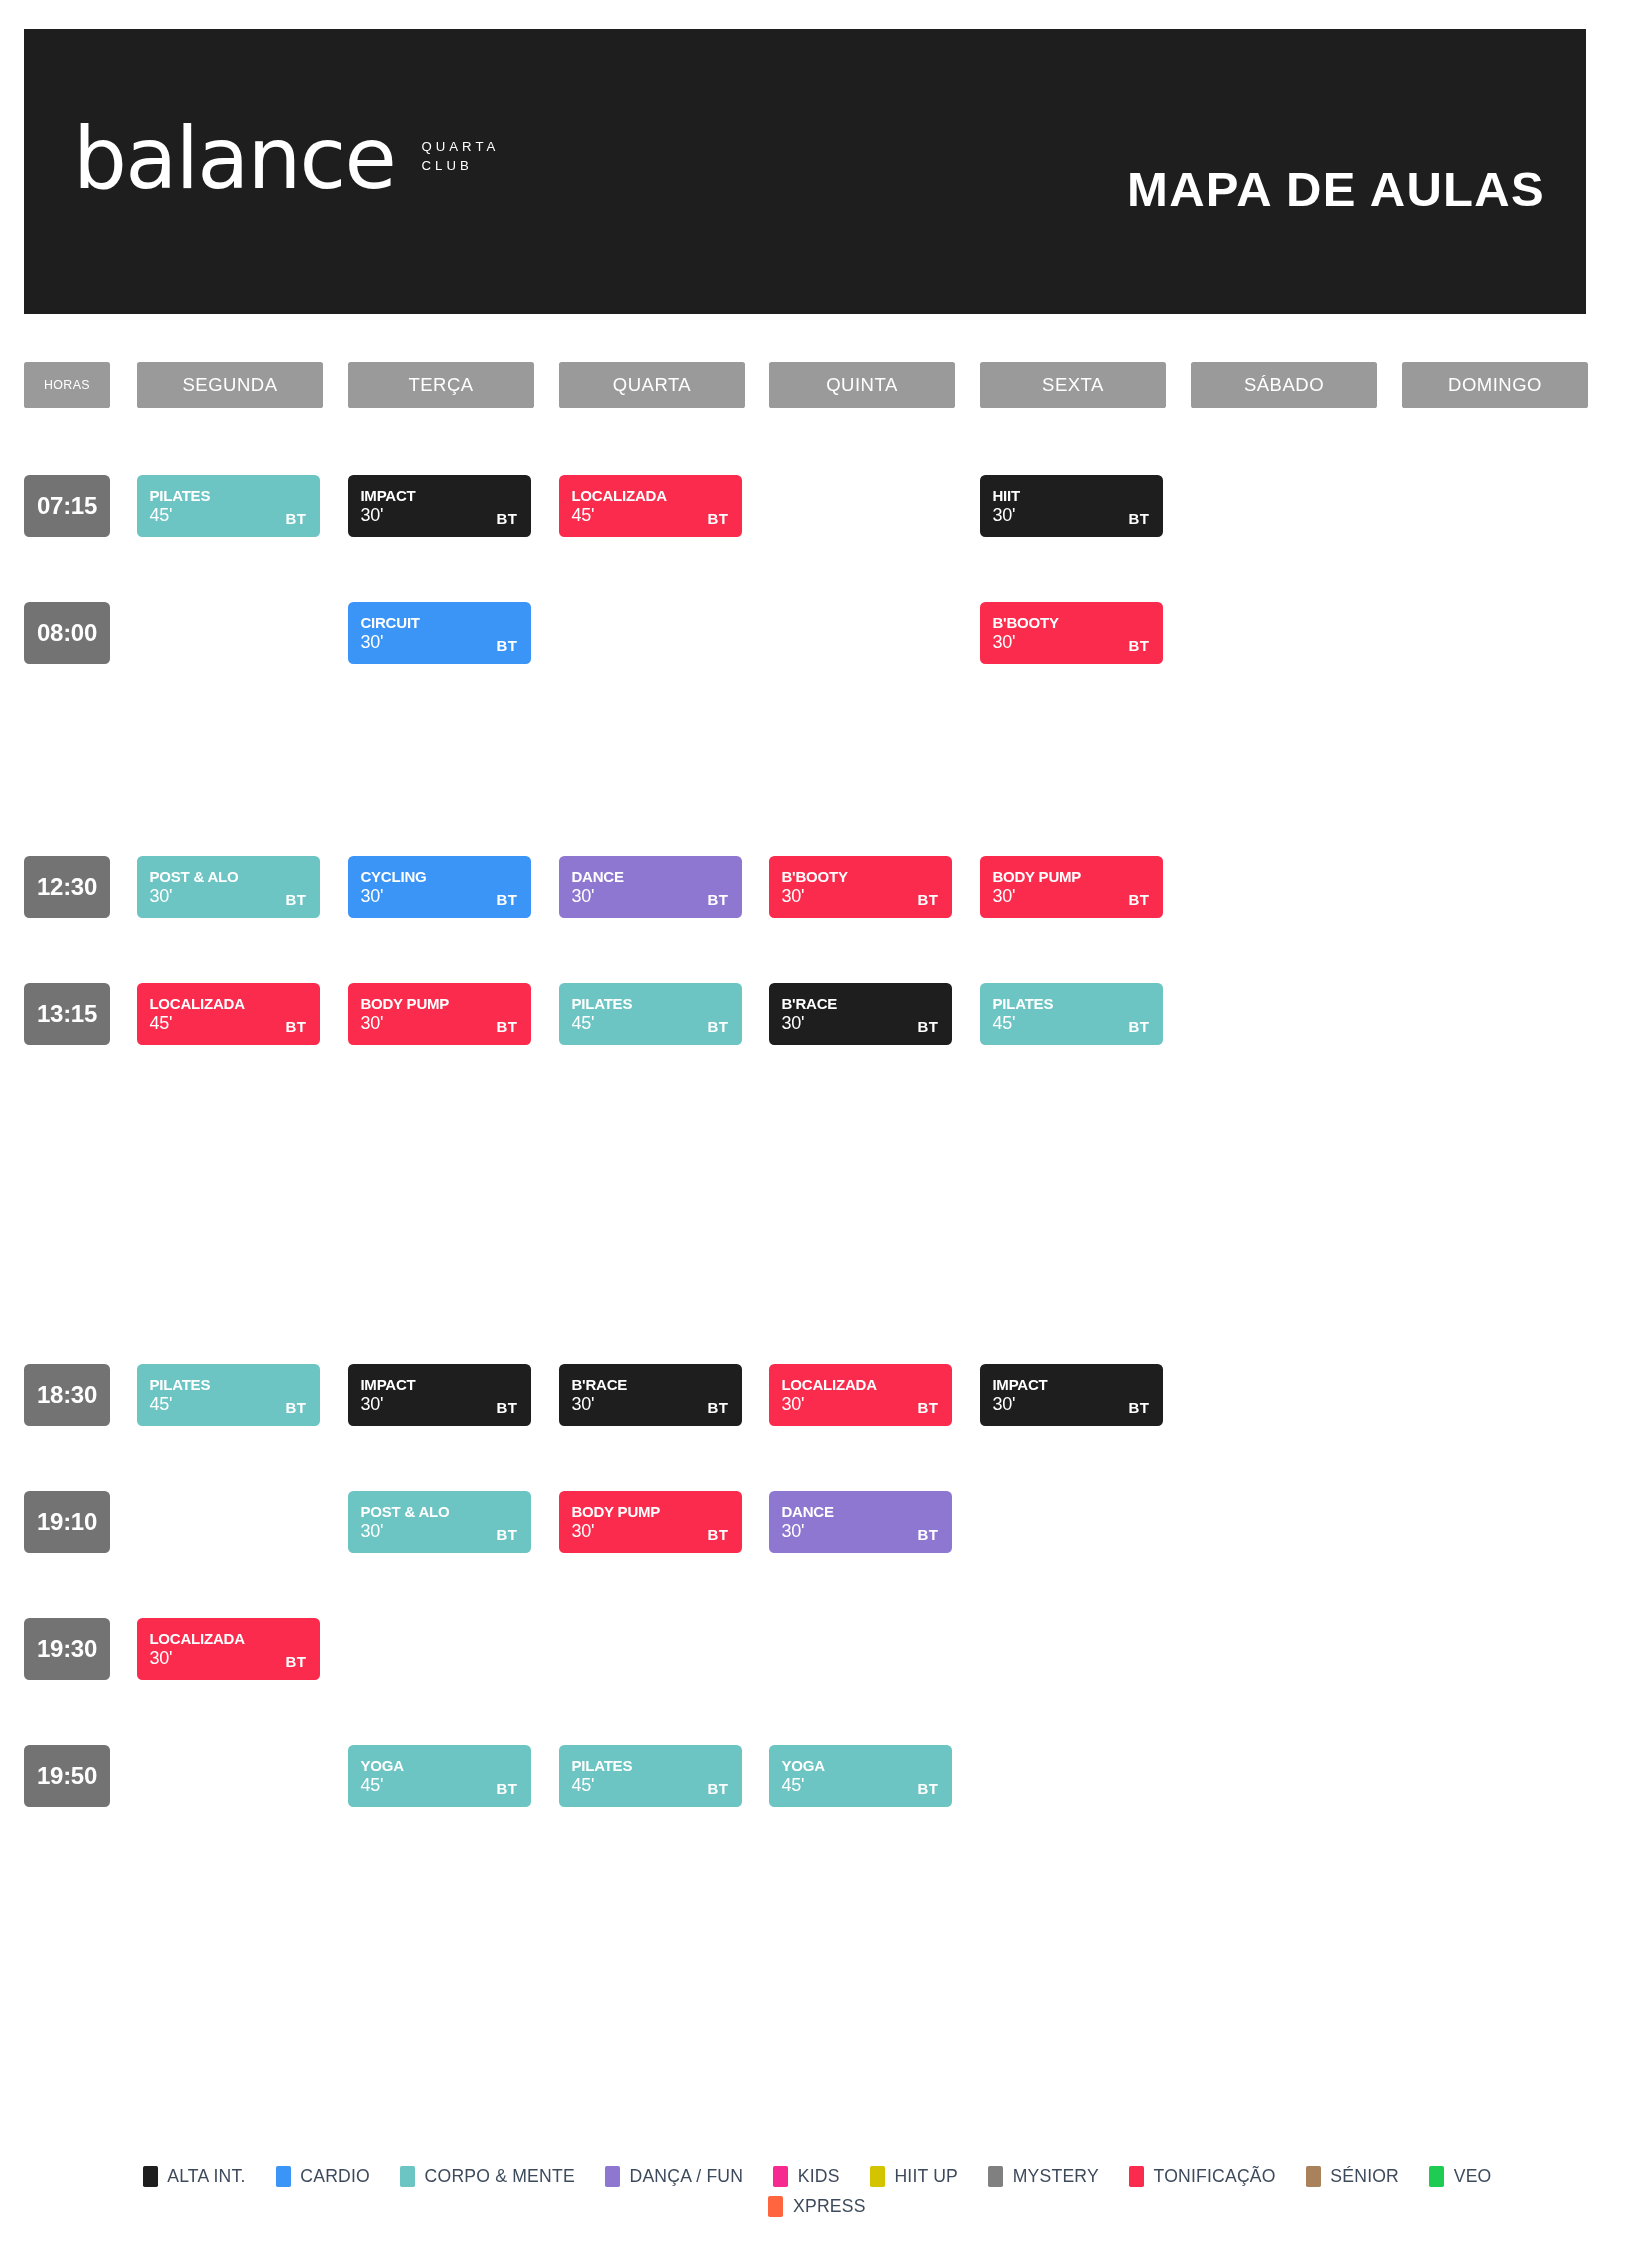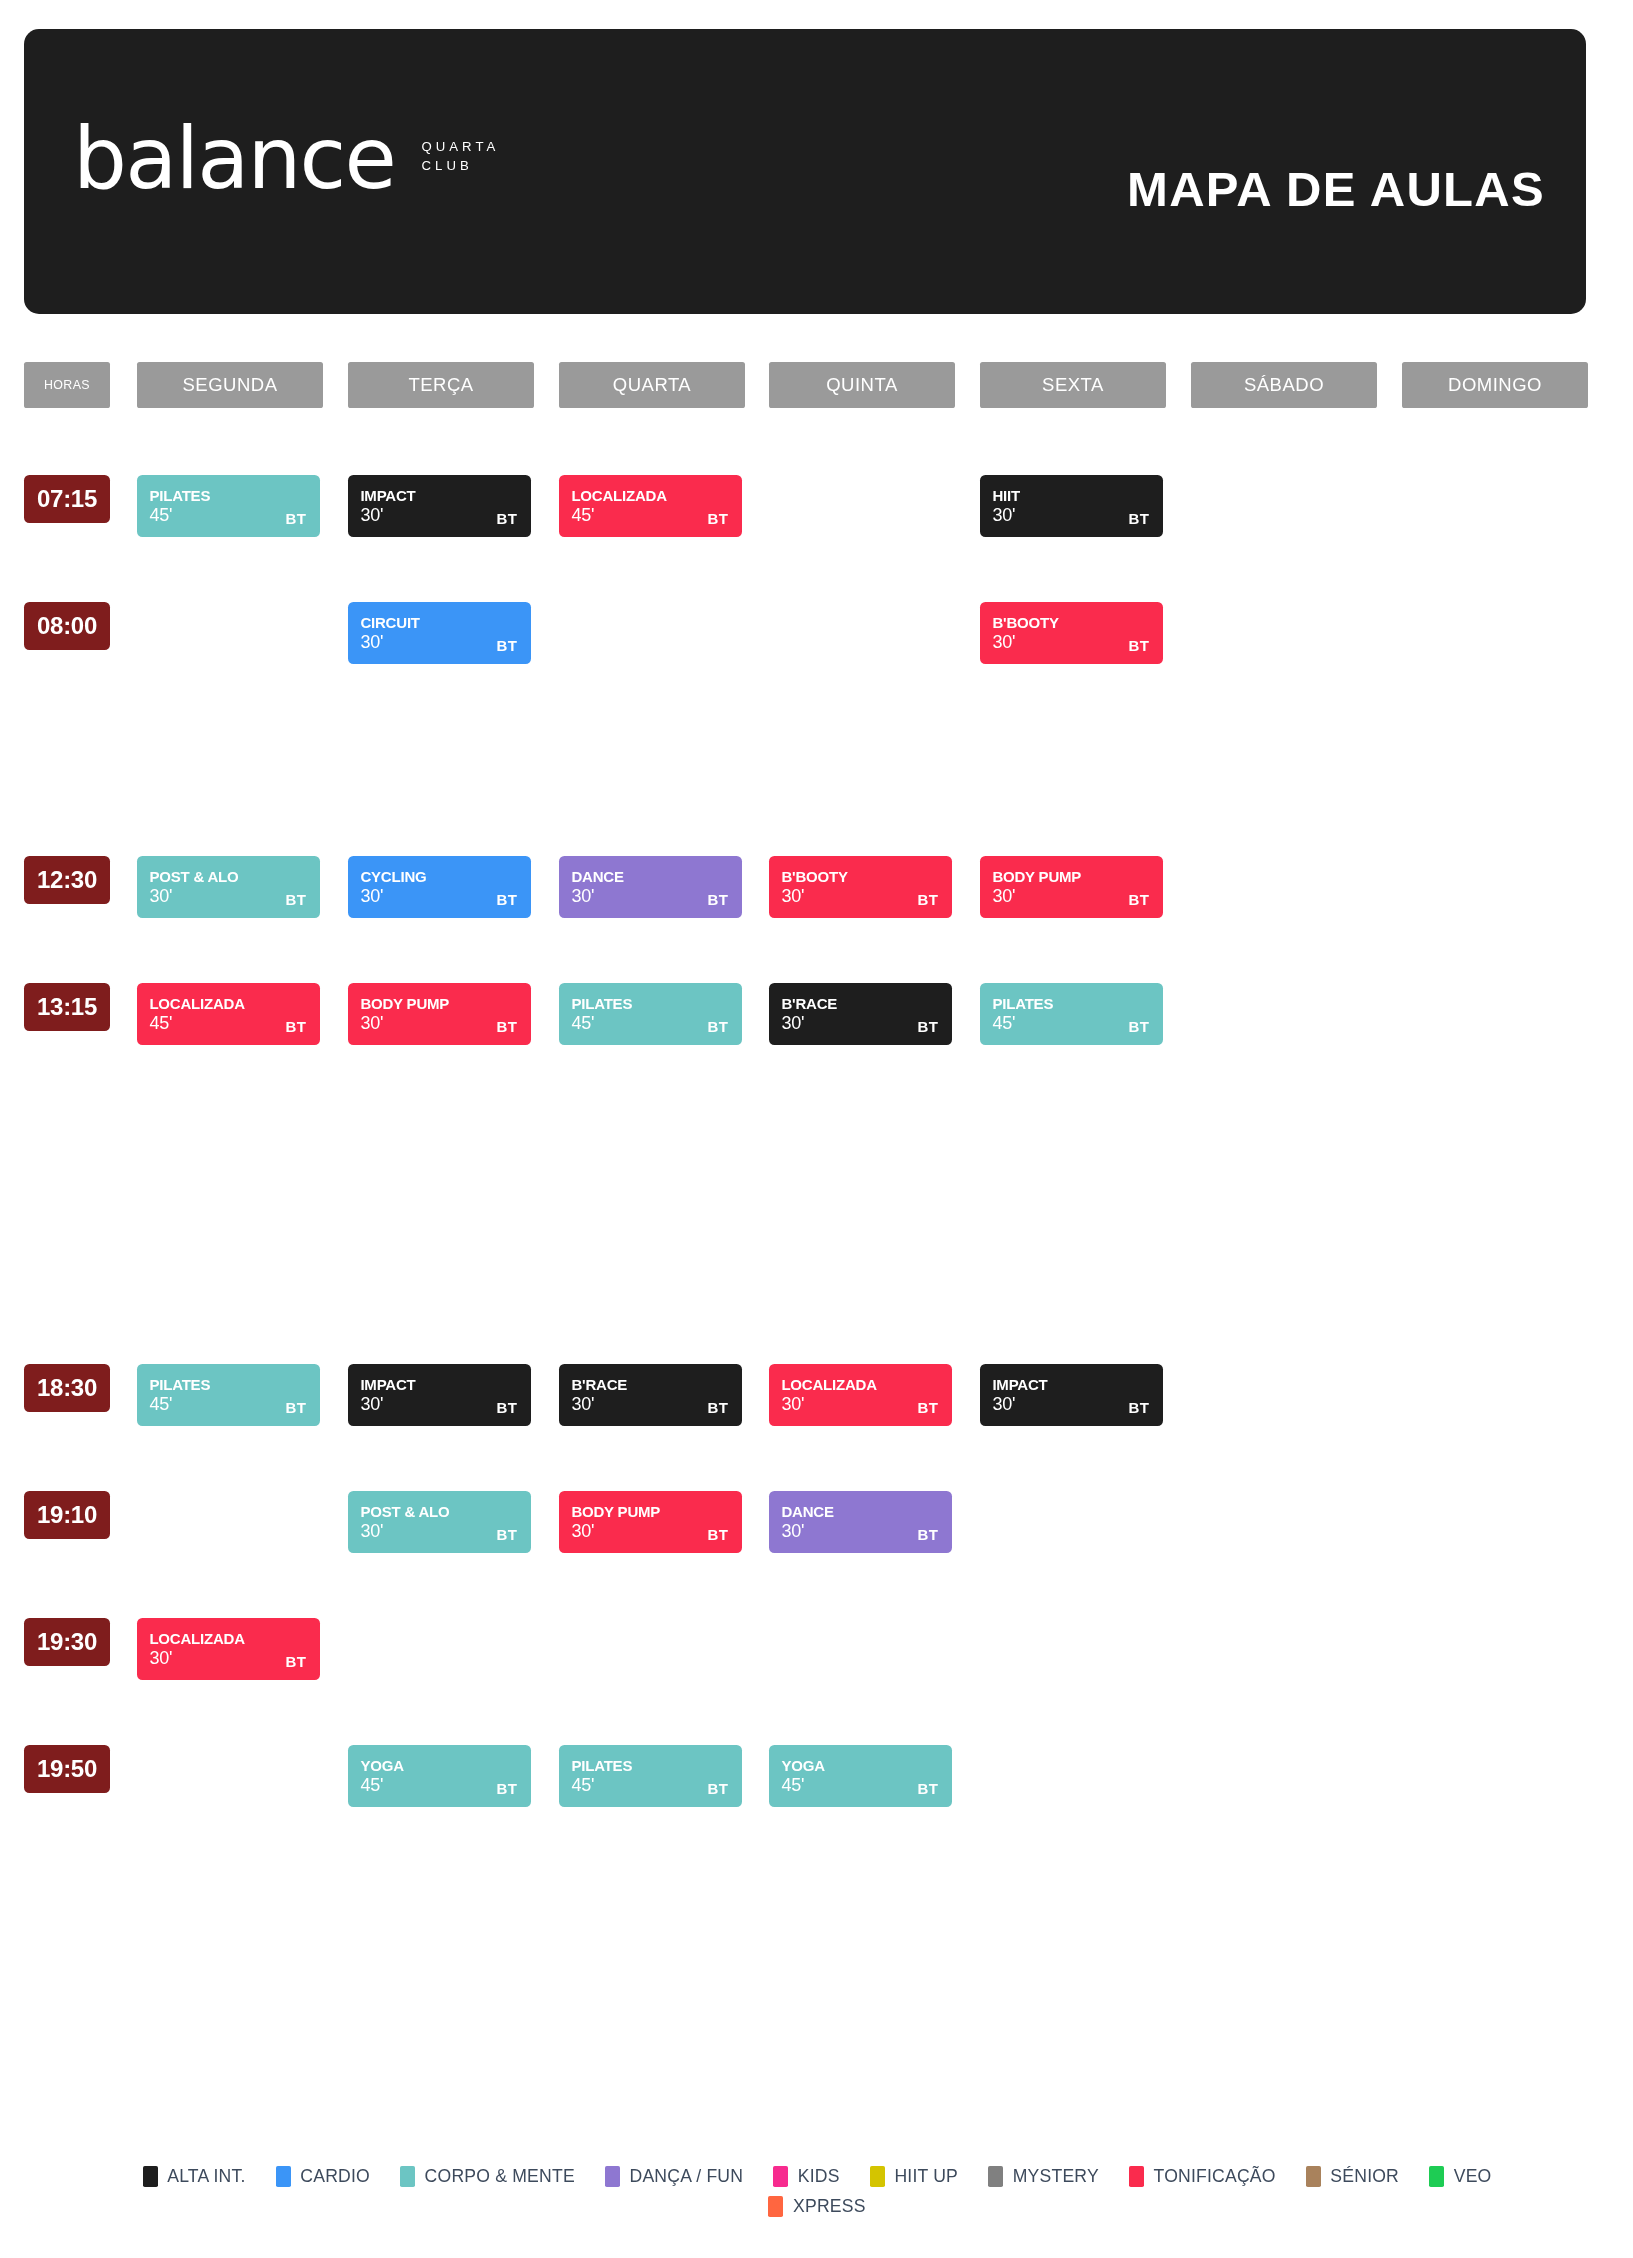--- a/index.html
+++ b/index.html
@@ -20,21 +20,20 @@
   }
 
   
   .banner {
     position: absolute;
     left: 24px;
     top: 29px;
     width: 1562px;
     height: 285px;
     background: #1e1e1e;
-    border-radius: 15px;
   }
 
   .logo-block {
     position: absolute;
     left: 49px;
     top: 95px;
     display: flex;
     align-items: flex-end;
   }
 
@@ -114,22 +113,22 @@
     justify-content: center;
     color: #ffffff;
     font-size: 12.4px;
     letter-spacing: 0.4px;
     font-family: "Liberation Sans", sans-serif;
   }
 
   
   .time-chip {
     width: 86px;
-    height: 48px;
-    background: #7f1d1d;
+    height: 62px;
+    background: #737373;
     border-radius: 5.3px;
     display: flex;
     align-items: center;
     justify-content: center;
     color: #ffffff;
     font-size: 24px;
     font-weight: 700;
     letter-spacing: -0.3px;
     font-family: "Liberation Sans", sans-serif;
   }

